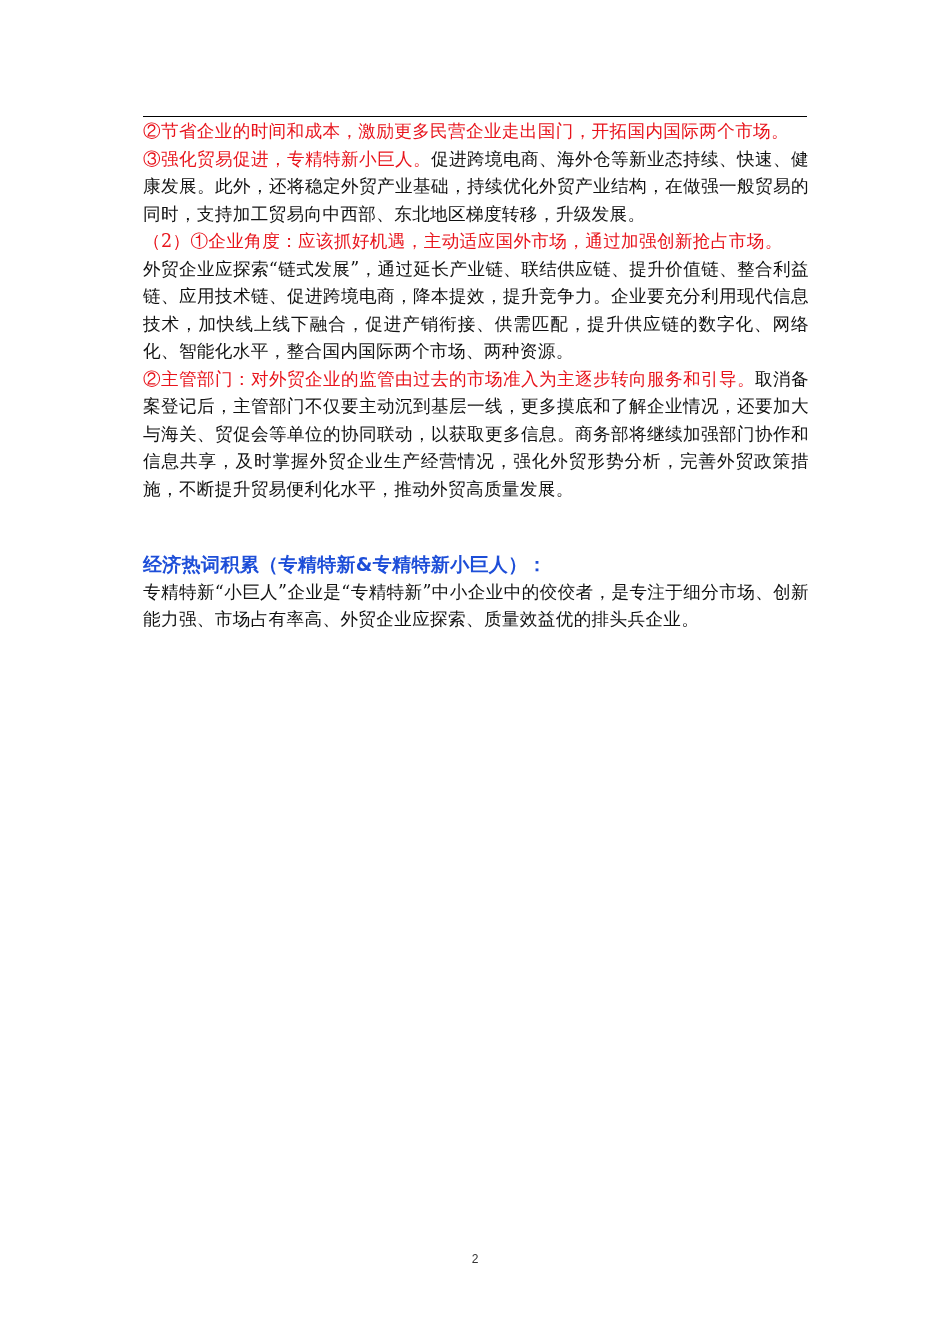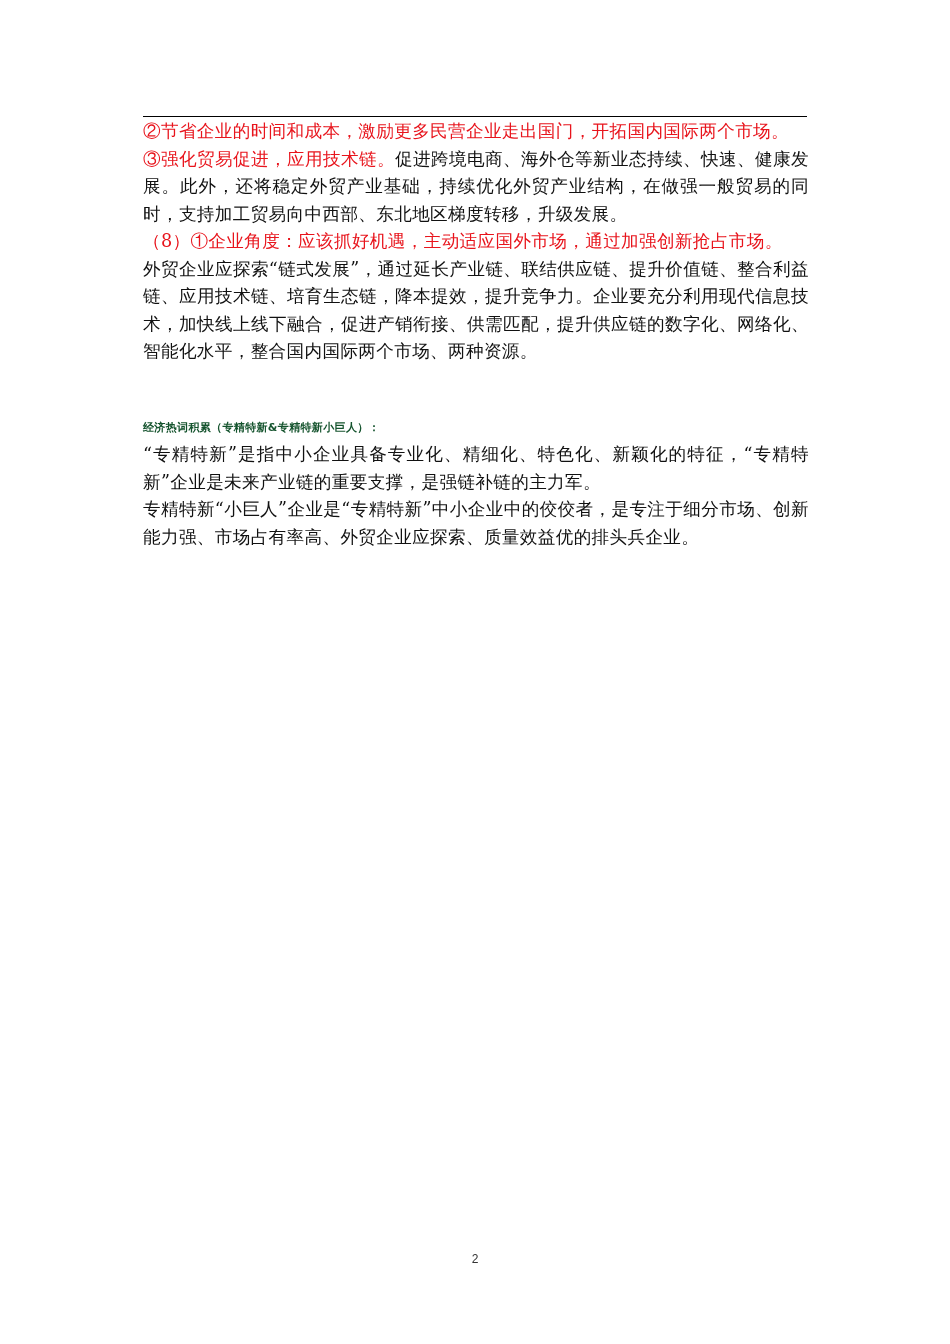--- a/index.html
+++ b/index.html
@@ -4,38 +4,38 @@
 <style>
   html, body { margin:0; padding:0; background:#ffffff; }
   body { width:950px; height:1344px; position:relative; overflow:hidden;
          font-family:"DejaVu Serif","Liberation Serif",serif; color:#111; }
   .page { position:absolute; left:0; top:0; width:950px; height:1344px; background:#fff; }
   .rule { position:absolute; left:143px; top:116px; width:664px; height:0; border-top:1.3px solid #000; }
   .content { position:absolute; left:143px; top:118px; width:666px; font-size:17.6px; line-height:27.5px;
              text-align:justify; letter-spacing:0.35px; }
   .para { margin:0; }
   .red { color:#e8141c; }
-  .heading { color:#14532d; font-weight:bold; font-family:"DejaVu Sans","Liberation Sans",sans-serif; font-size:11px; }
+  .heading { color:#1d4ed8; font-weight:bold; font-family:"DejaVu Sans","Liberation Sans",sans-serif; font-size:19px; }
   .gap { height:48px; }
   .pnum { position:absolute; left:0; width:950px; top:1252px; text-align:center;
           font-family:"Liberation Sans","DejaVu Sans",sans-serif; font-size:12px; color:#333; }
 </style>
 </head>
 <body>
 
 <div class="page">
   <div class="rule"></div>
 
   <div class="content">
     <p class="para"><span class="red">②节省企业的时间和成本，激励更多民营企业走出国门，开拓国内国际两个市场。</span><span></span></p>
-    <p class="para"><span class="red">③强化贸易促进，应用技术链。</span><span>促进跨境电商、海外仓等新业态持续、快速、健康发展。此外，还将稳定外贸产业基础，持续优化外贸产业结构，在做强一般贸易的同时，支持加工贸易向中西部、东北地区梯度转移，升级发展。</span></p>
-    <p class="para"><span class="red">（8）①企业角度：应该抓好机遇，主动适应国外市场，通过加强创新抢占市场。</span><span></span></p>
-    <p class="para"><span class="red"></span><span>外贸企业应探索“链式发展”，通过延长产业链、联结供应链、提升价值链、整合利益链、应用技术链、培育生态链，降本提效，提升竞争力。企业要充分利用现代信息技术，加快线上线下融合，促进产销衔接、供需匹配，提升供应链的数字化、网络化、智能化水平，整合国内国际两个市场、两种资源。</span></p>
+    <p class="para"><span class="red">③强化贸易促进，专精特新小巨人。</span><span>促进跨境电商、海外仓等新业态持续、快速、健康发展。此外，还将稳定外贸产业基础，持续优化外贸产业结构，在做强一般贸易的同时，支持加工贸易向中西部、东北地区梯度转移，升级发展。</span></p>
+    <p class="para"><span class="red">（2）①企业角度：应该抓好机遇，主动适应国外市场，通过加强创新抢占市场。</span><span></span></p>
+    <p class="para"><span class="red"></span><span>外贸企业应探索“链式发展”，通过延长产业链、联结供应链、提升价值链、整合利益链、应用技术链、促进跨境电商，降本提效，提升竞争力。企业要充分利用现代信息技术，加快线上线下融合，促进产销衔接、供需匹配，提升供应链的数字化、网络化、智能化水平，整合国内国际两个市场、两种资源。</span></p>
+    <p class="para"><span class="red">②主管部门：对外贸企业的监管由过去的市场准入为主逐步转向服务和引导。</span><span>取消备案登记后，主管部门不仅要主动沉到基层一线，更多摸底和了解企业情况，还要加大与海关、贸促会等单位的协同联动，以获取更多信息。商务部将继续加强部门协作和信息共享，及时掌握外贸企业生产经营情况，强化外贸形势分析，完善外贸政策措施，不断提升贸易便利化水平，推动外贸高质量发展。</span></p>
 
     <div class="gap"></div>
 
     <p class="para heading">经济热词积累（专精特新&amp;专精特新小巨人）：</p>
-    <p class="para">“专精特新”是指中小企业具备专业化、精细化、特色化、新颖化的特征，“专精特新”企业是未来产业链的重要支撑，是强链补链的主力军。</p>
     <p class="para">专精特新“小巨人”企业是“专精特新”中小企业中的佼佼者，是专注于细分市场、创新能力强、市场占有率高、外贸企业应探索、质量效益优的排头兵企业。</p>
   </div>
 
   <div class="pnum">2</div>
 </div>
 
 </body></html>

